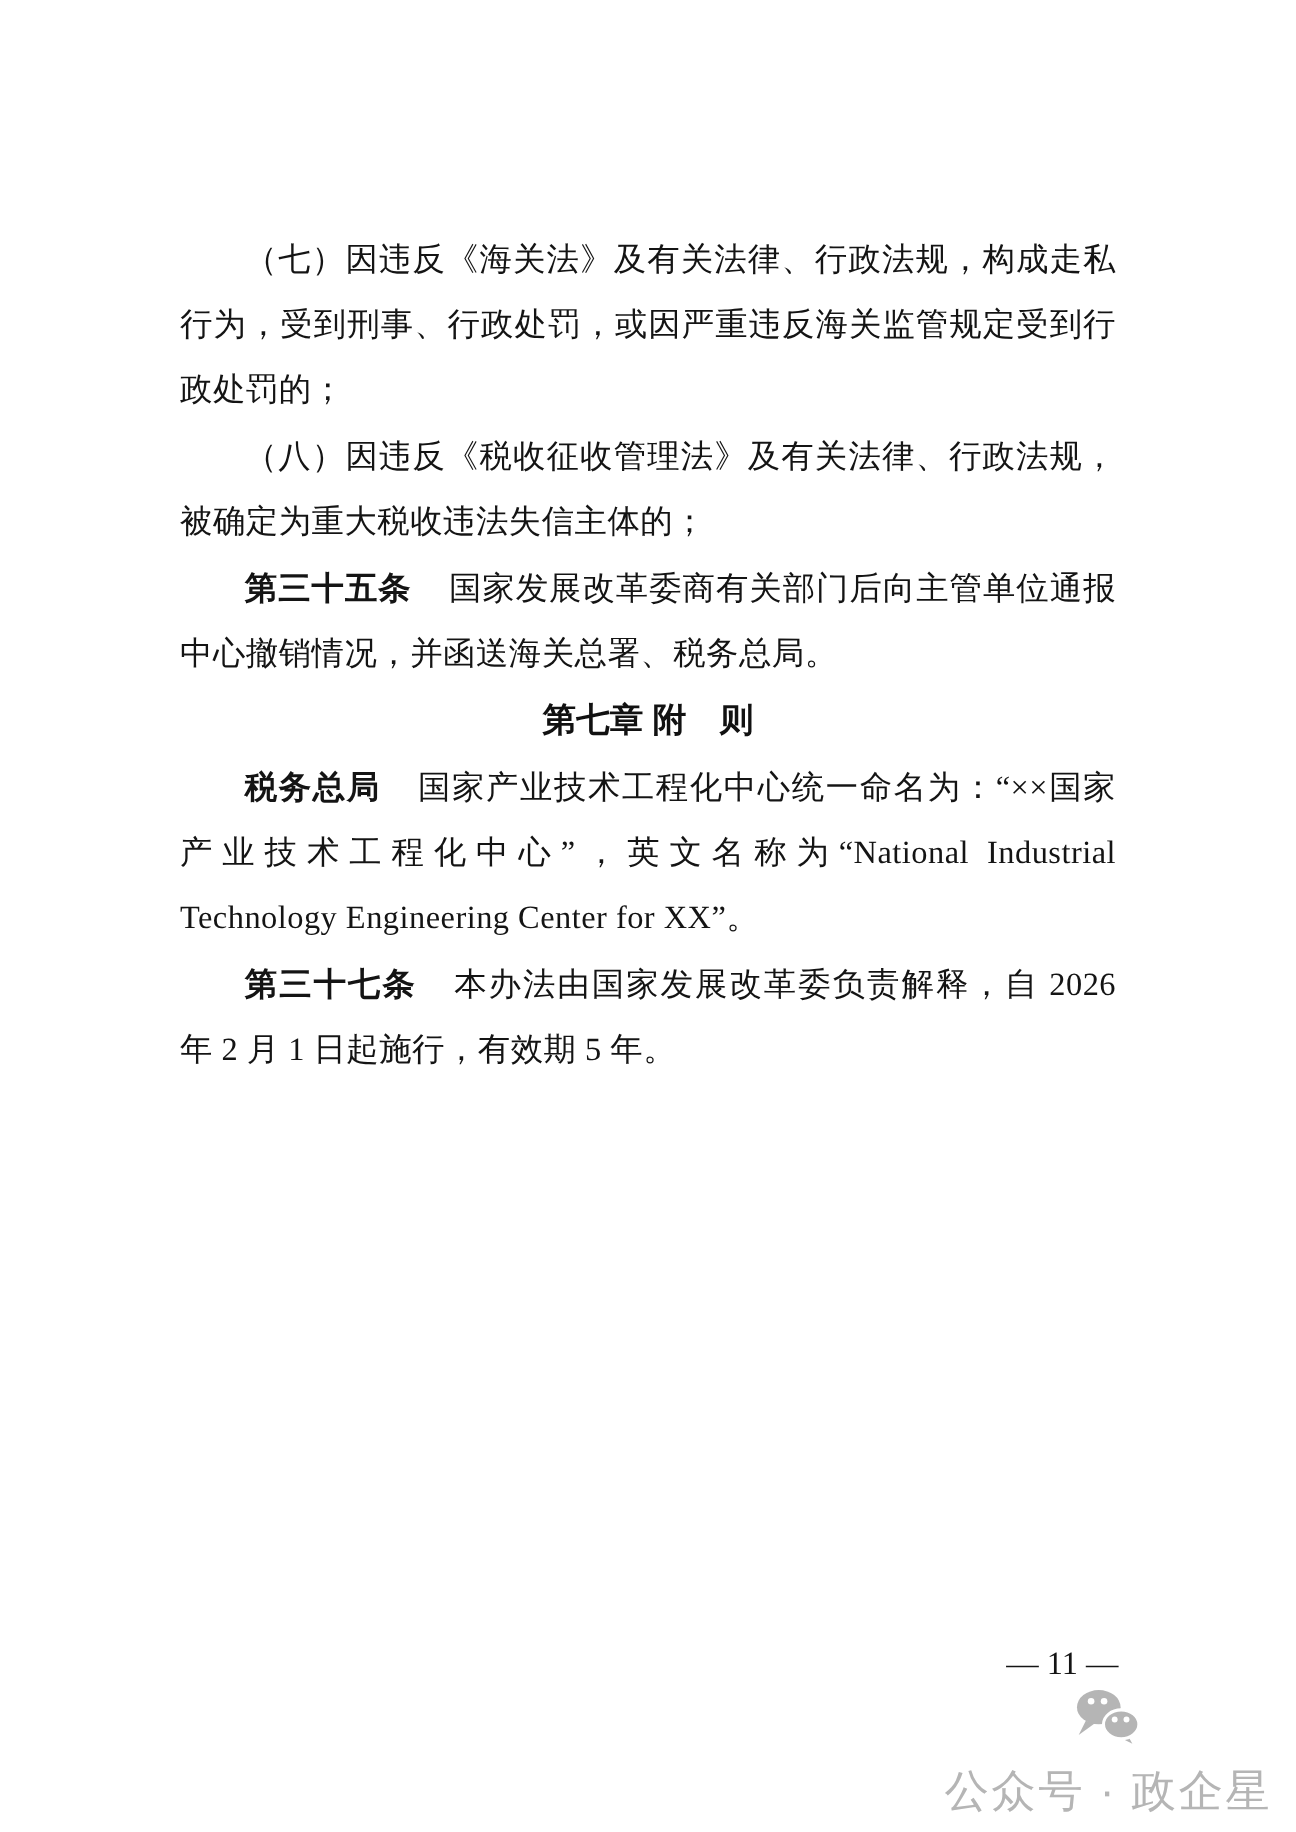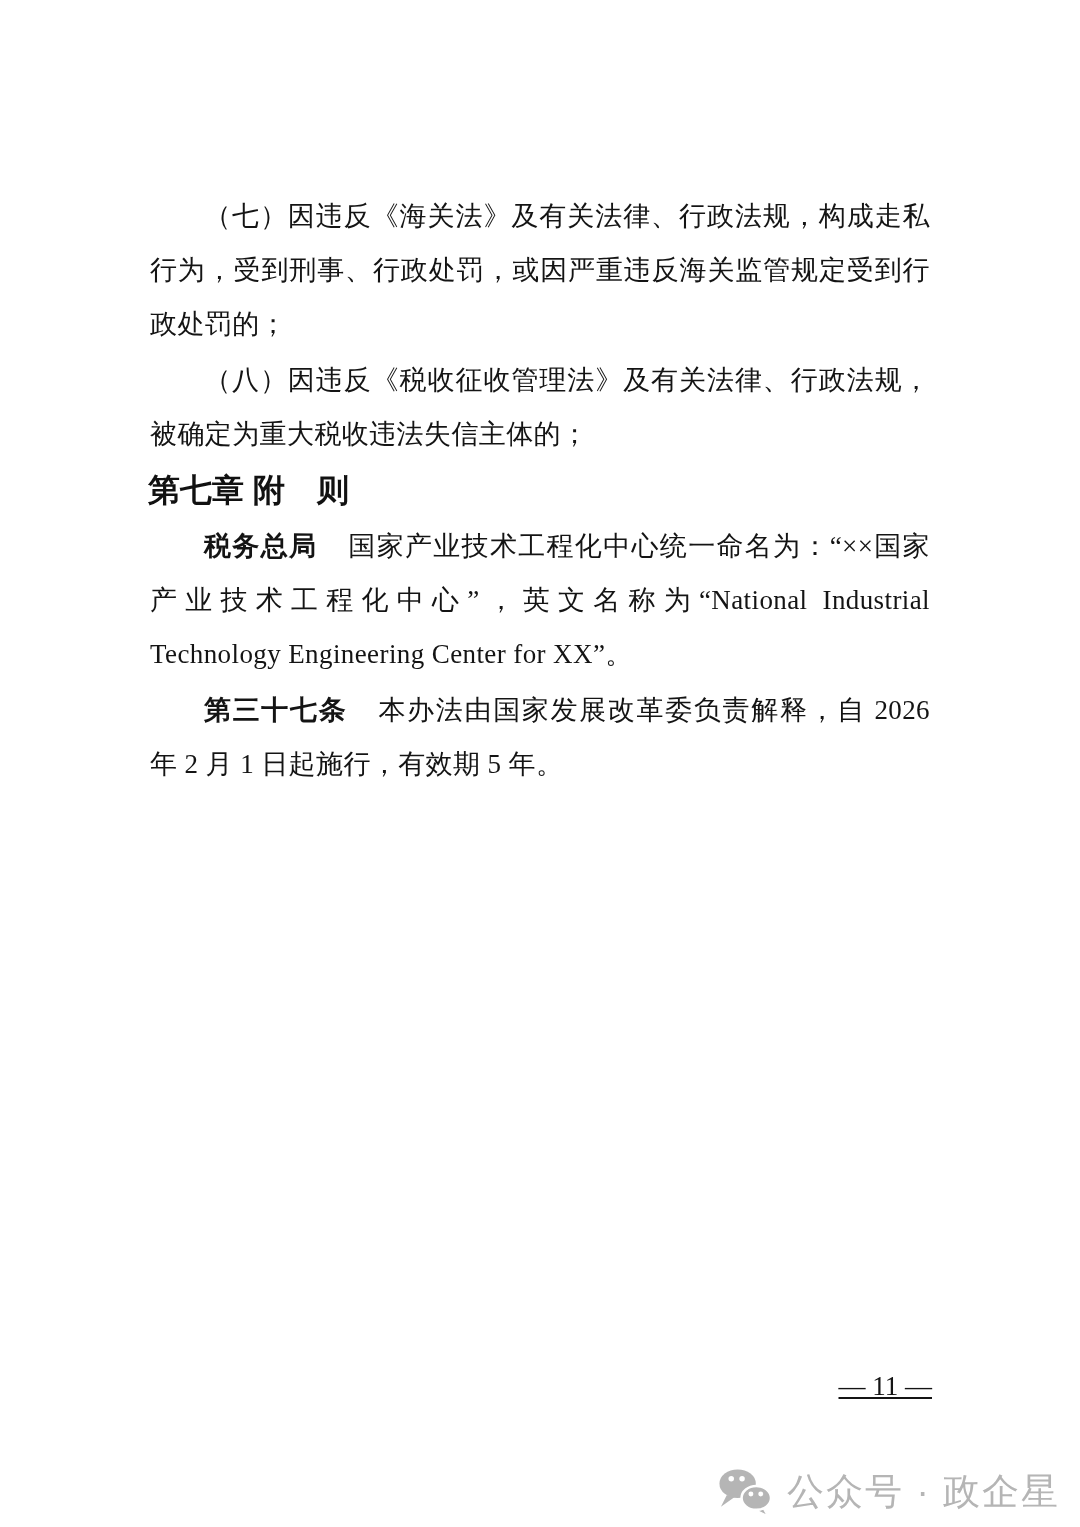--- a/index.html
+++ b/index.html
@@ -31,45 +31,46 @@
     text-indent: 2em;
     letter-spacing: 0.4px;
   }
   .para .lead {
     font-family: "Liberation Sans", "DejaVu Sans", sans-serif;
     font-weight: 700;
     margin-right: 1.15em;
   }
   .chapter {
     margin: 0;
-    font-size: 32px;
+    font-size: 28px;
     line-height: 54px;
+    text-align: center;
     text-indent: 0;
     font-family: "Liberation Sans", "DejaVu Sans", sans-serif;
     font-weight: 700;
     color: #111111;
   }
   .page-number {
     position: absolute;
     top: 1370px;
     left: 148px;
     width: 784px;
     text-align: right;
     font-size: 27px;
     line-height: 32px;
     color: #141414;
-    text-decoration: underline;
   }
   .watermark {
     position: absolute;
     right: 20px;
     bottom: 10px;
     display: flex;
     align-items: center;
     gap: 13px;
+    flex-direction: column;
   }
   .watermark .wm-text {
     font-family: "Liberation Sans", "DejaVu Sans", sans-serif;
     font-size: 37px;
     line-height: 48px;
     color: #b5b5b5;
     letter-spacing: 2px;
     white-space: nowrap;
   }
   .wm-icon {
@@ -84,20 +85,23 @@
 <div class="page">
 
   <main class="doc">
 
     <p class="para">（七）因违反《海关法》及有关法律、行政法规，构成走私行为，受到刑事、行政处罚，或因严重违反海关监管规定受到行政处罚的；</p>
 
     <p class="para">（八）因违反《税收征收管理法》及有关法律、行政法规，被确定为重大税收违法失信主体的；</p>
 
 
 
+    <p class="para">
+      <strong class="lead">第三十五条</strong><span>国家发展改革委商有关部门后向主管单位通报中心撤销情况，并函送海关总署、税务总局。</span>
+    </p>
 
     <h2 class="chapter">第七章 附　则</h2>
 
     <p class="para">
       <strong class="lead">税务总局</strong><span>国家产业技术工程化中心统一命名为：“××国家产业技术工程化中心”，英文名称为“National Industrial Technology Engineering Center for XX”。</span>
     </p>
 
     <p class="para">
       <strong class="lead">第三十七条</strong><span>本办法由国家发展改革委负责解释，自 2026 年 2 月 1 日起施行，有效期 5 年。</span>
     </p>

